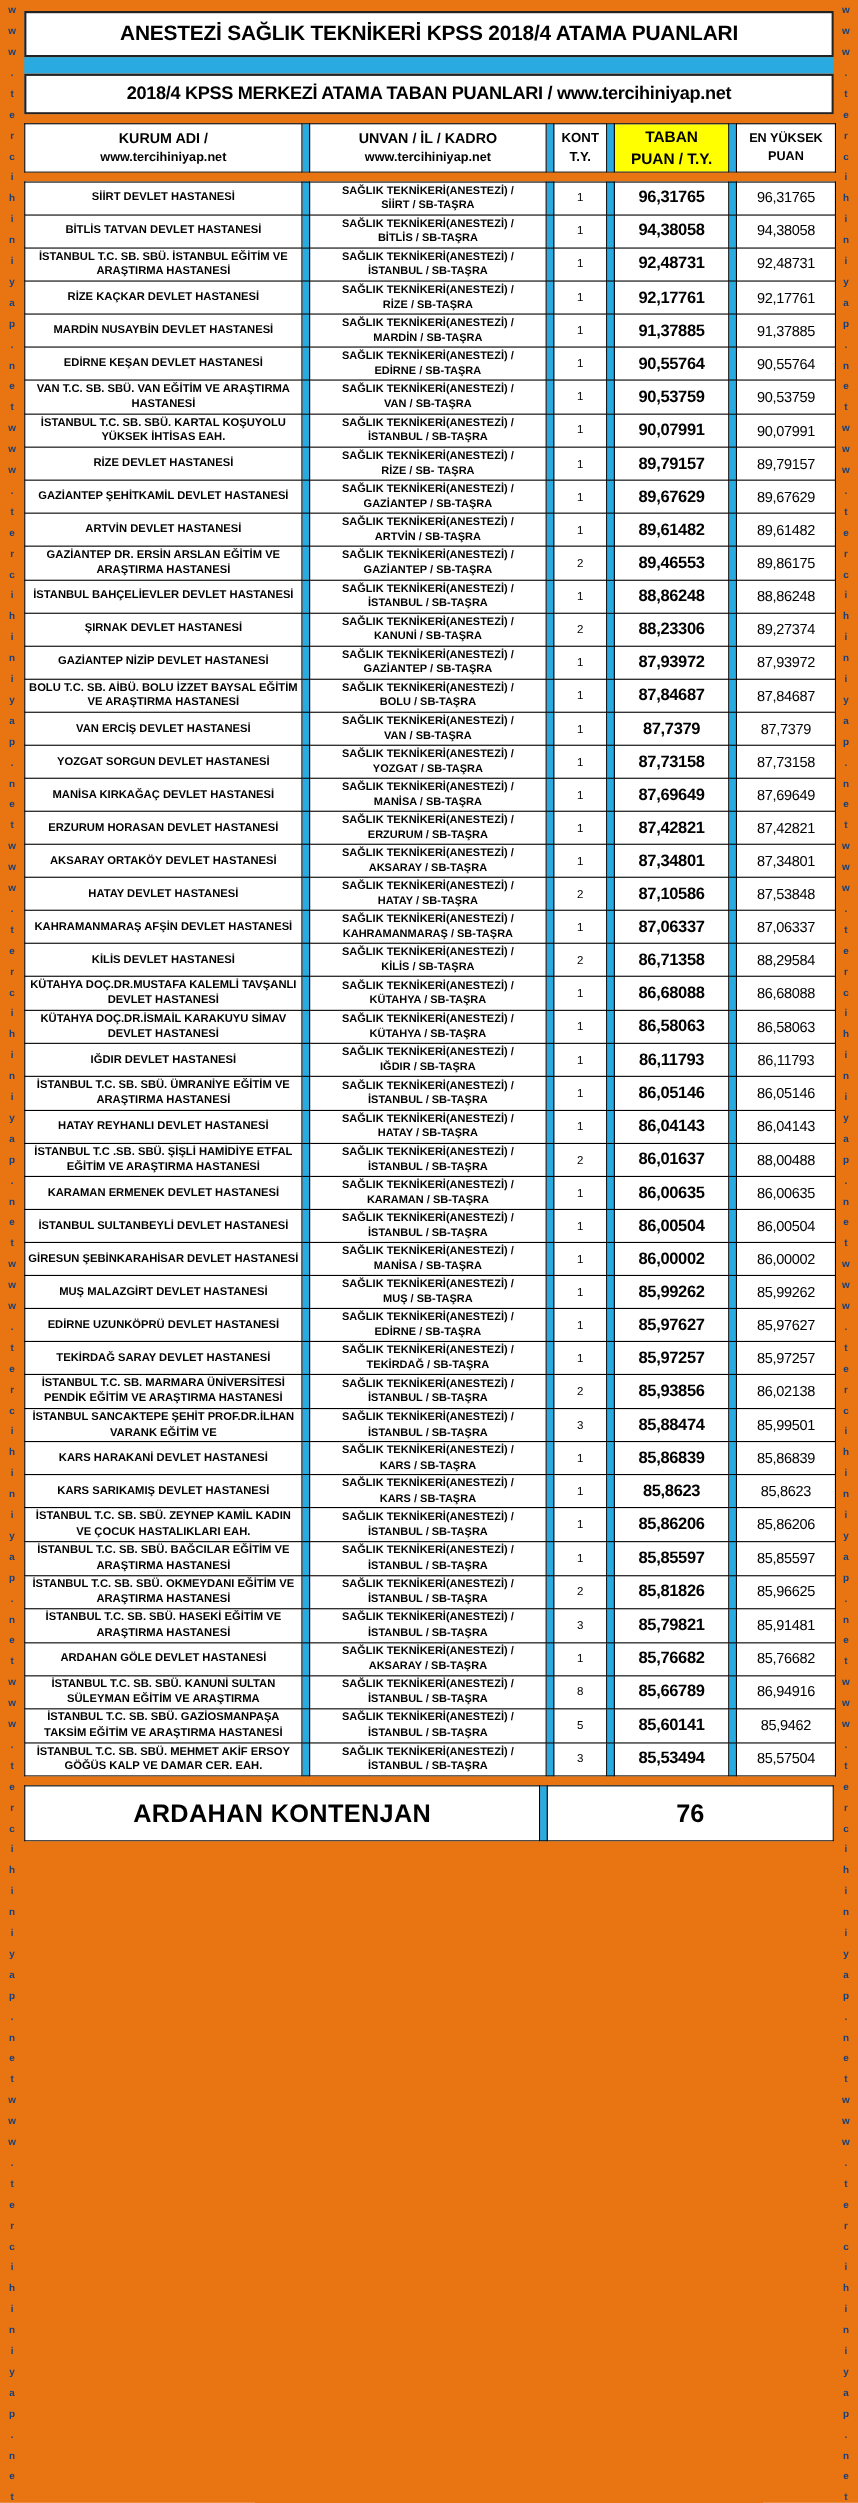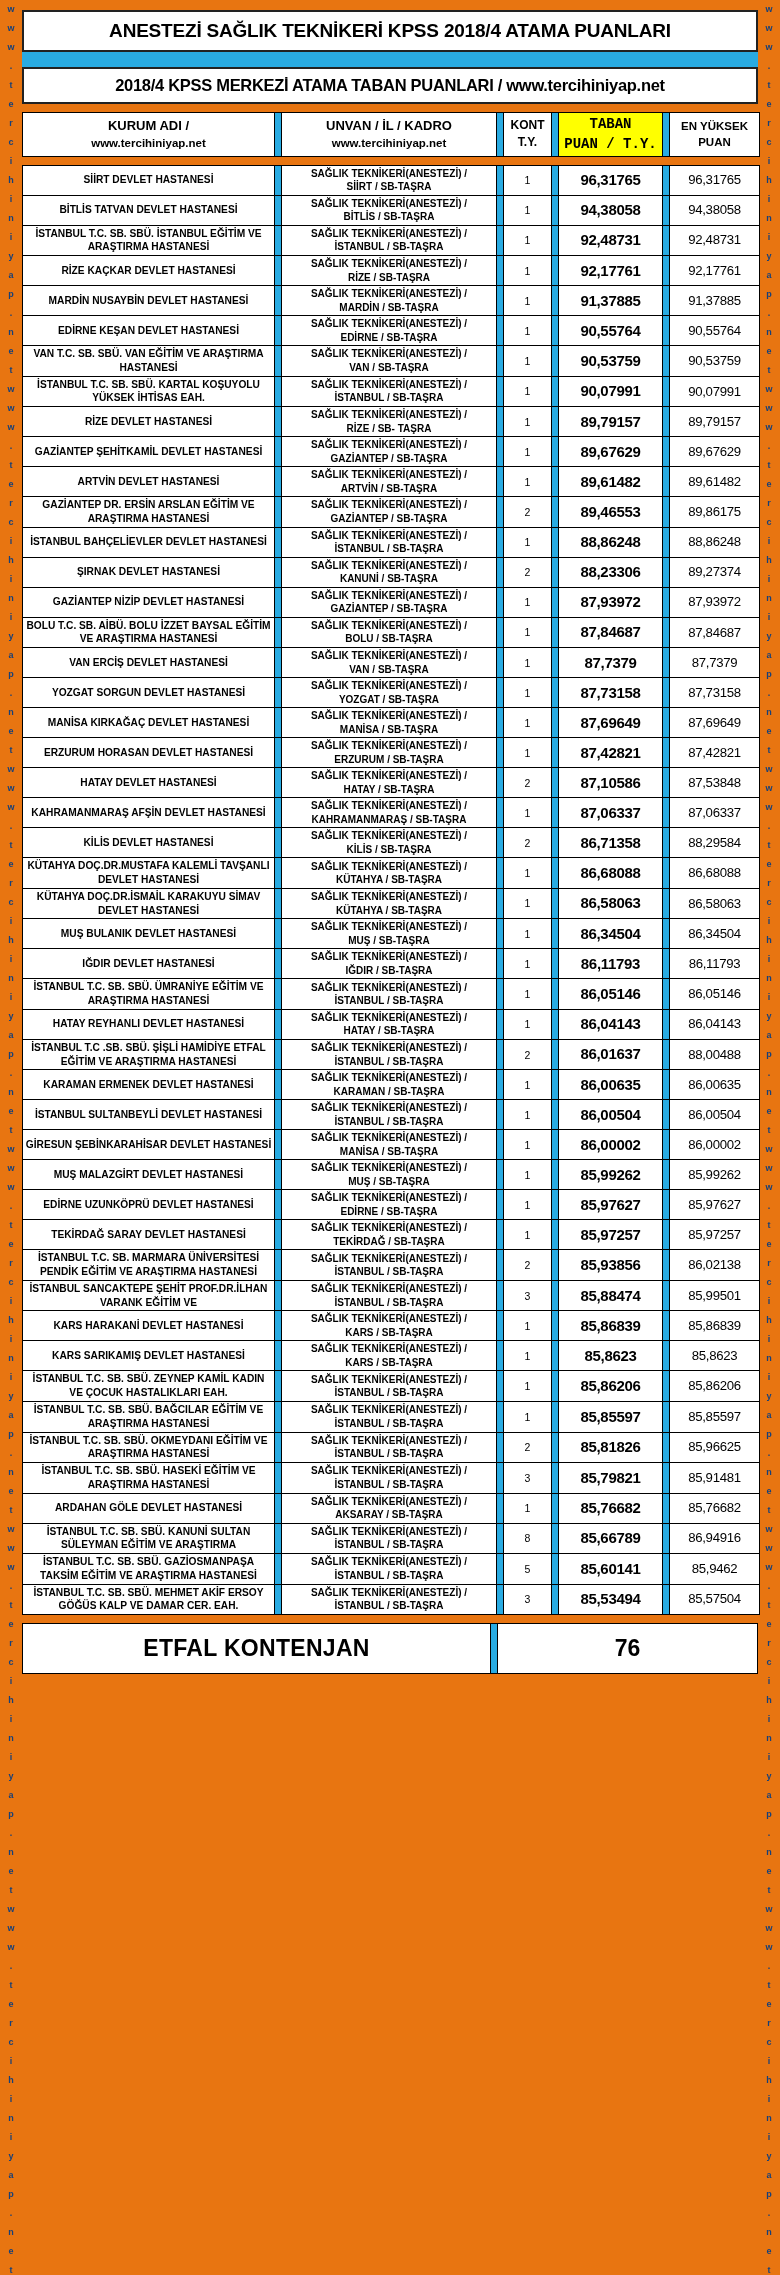--- a/index.html
+++ b/index.html
@@ -108,21 +108,21 @@
   }
   th.kurum   { width: 252px; }
   th.unvan   { width: 215px; }
   th.kont    { width: 48px;  font-size: 11.5px; }
   th.taban   { width: 104px; background: #FFFF00 !important; }
   th.yuksek  { width: 90px;  font-size: 11.5px; }
 
   th .hd1 { display:block; font-size: 13px; }
   th .hd2 { display:block; font-size: 11.5px; font-weight: bold; }
   th.kont .hd1, th.kont .hd2 { font-size: 12px; }
-  th.taban .hd1, th.taban .hd2 { font-size: 14px; font-family: Liberation Mono, monospace; }
+  th.taban .hd1, th.taban .hd2 { font-size: 14px; }
   th.yuksek .hd1, th.yuksek .hd2 { font-size: 11.5px; }
 
   tbody td { line-height: 1.35; }
   td.c-kurum {
     font-size: 10.2px;
     font-weight: bold;
     text-align: center;
     color: #000;
     padding: 3px 2px;
   }
@@ -775,20 +775,34 @@
               <div>ERZURUM / SB-TAŞRA</div>
             </td>
             <td class="sep"></td>
             <td class="c-kont">1</td>
             <td class="sep"></td>
             <td class="c-taban">87,42821</td>
             <td class="sep"></td>
             <td class="c-yuksek">87,42821</td>
           </tr>
           <tr>
+            <td class="c-kurum">AKSARAY ORTAKÖY DEVLET HASTANESİ</td>
+            <td class="sep"></td>
+            <td class="c-unvan">
+              <div>SAĞLIK TEKNİKERİ(ANESTEZİ) /</div>
+              <div>AKSARAY / SB-TAŞRA</div>
+            </td>
+            <td class="sep"></td>
+            <td class="c-kont">1</td>
+            <td class="sep"></td>
+            <td class="c-taban">87,34801</td>
+            <td class="sep"></td>
+            <td class="c-yuksek">87,34801</td>
+          </tr>
+          <tr>
             <td class="c-kurum">HATAY DEVLET HASTANESİ</td>
             <td class="sep"></td>
             <td class="c-unvan">
               <div>SAĞLIK TEKNİKERİ(ANESTEZİ) /</div>
               <div>HATAY / SB-TAŞRA</div>
             </td>
             <td class="sep"></td>
             <td class="c-kont">2</td>
             <td class="sep"></td>
             <td class="c-taban">87,10586</td>
@@ -843,34 +857,20 @@
             <td class="c-unvan">
               <div>SAĞLIK TEKNİKERİ(ANESTEZİ) /</div>
               <div>KÜTAHYA / SB-TAŞRA</div>
             </td>
             <td class="sep"></td>
             <td class="c-kont">1</td>
             <td class="sep"></td>
             <td class="c-taban">86,58063</td>
             <td class="sep"></td>
             <td class="c-yuksek">86,58063</td>
-          </tr>
-          <tr>
-            <td class="c-kurum">MUŞ BULANIK DEVLET HASTANESİ</td>
-            <td class="sep"></td>
-            <td class="c-unvan">
-              <div>SAĞLIK TEKNİKERİ(ANESTEZİ) /</div>
-              <div>MUŞ / SB-TAŞRA</div>
-            </td>
-            <td class="sep"></td>
-            <td class="c-kont">1</td>
-            <td class="sep"></td>
-            <td class="c-taban">86,34504</td>
-            <td class="sep"></td>
-            <td class="c-yuksek">86,34504</td>
           </tr>
           <tr>
             <td class="c-kurum">IĞDIR DEVLET HASTANESİ</td>
             <td class="sep"></td>
             <td class="c-unvan">
               <div>SAĞLIK TEKNİKERİ(ANESTEZİ) /</div>
               <div>IĞDIR / SB-TAŞRA</div>
             </td>
             <td class="sep"></td>
             <td class="c-kont">1</td>
@@ -1174,21 +1174,21 @@
             <td class="c-yuksek">85,57504</td>
           </tr>
         </tbody>
     </table>
 
     <div class="hgap"></div>
 
     <table class="total">
       <tbody>
         <tr>
-          <td class="tot-label">ETFAL KONTENJAN</td>
+          <td class="tot-label">ARDAHAN KONTENJAN</td>
           <td class="tot-sep"></td>
           <td class="tot-val">76</td>
         </tr>
       </tbody>
     </table>
 
     <div class="footer-pad"></div>
   </div>
 </div>
 

